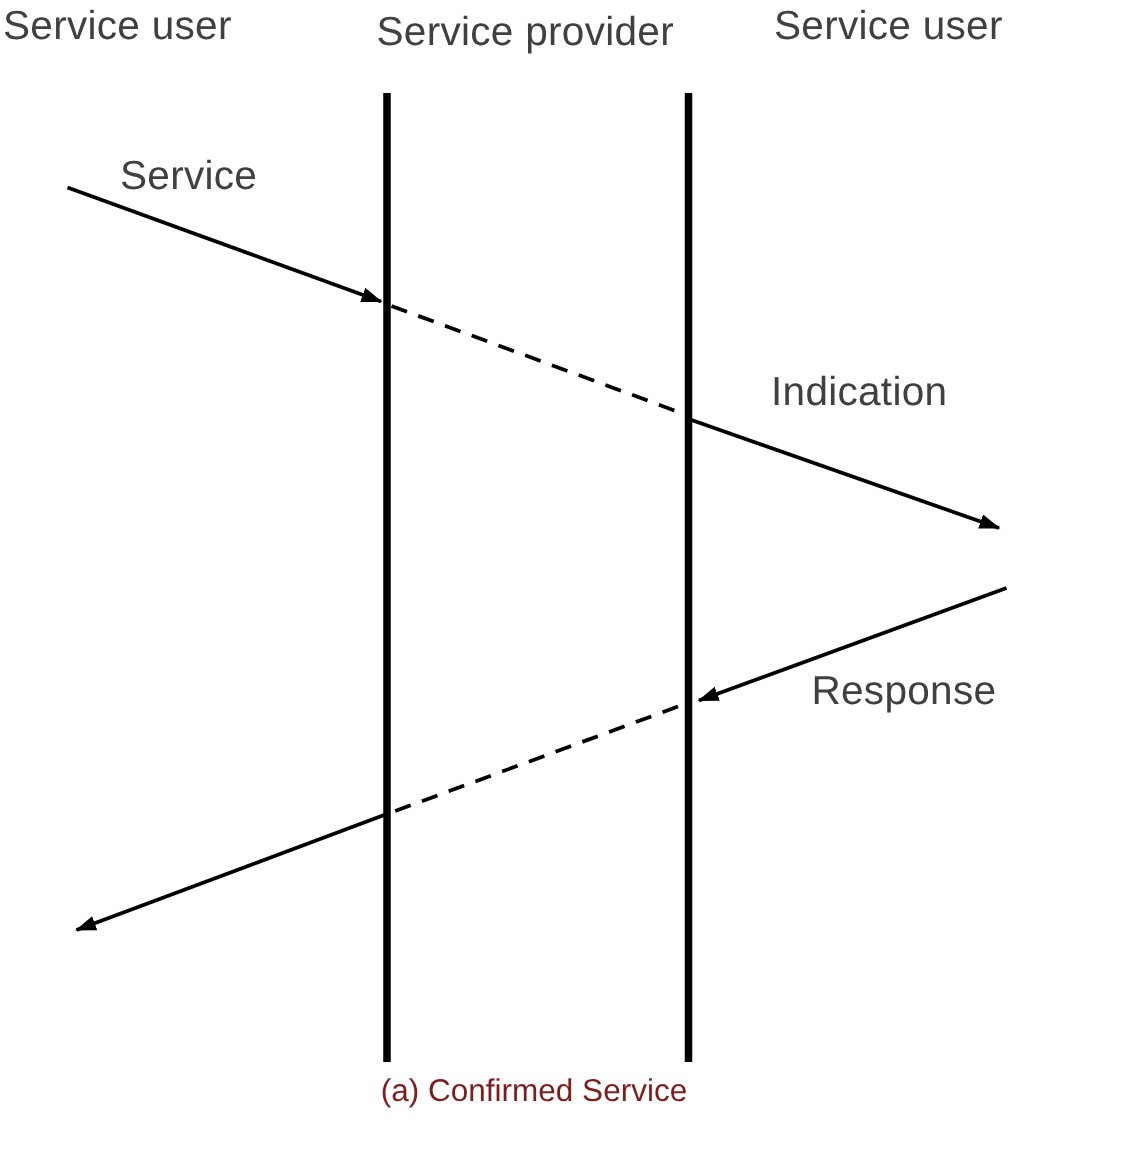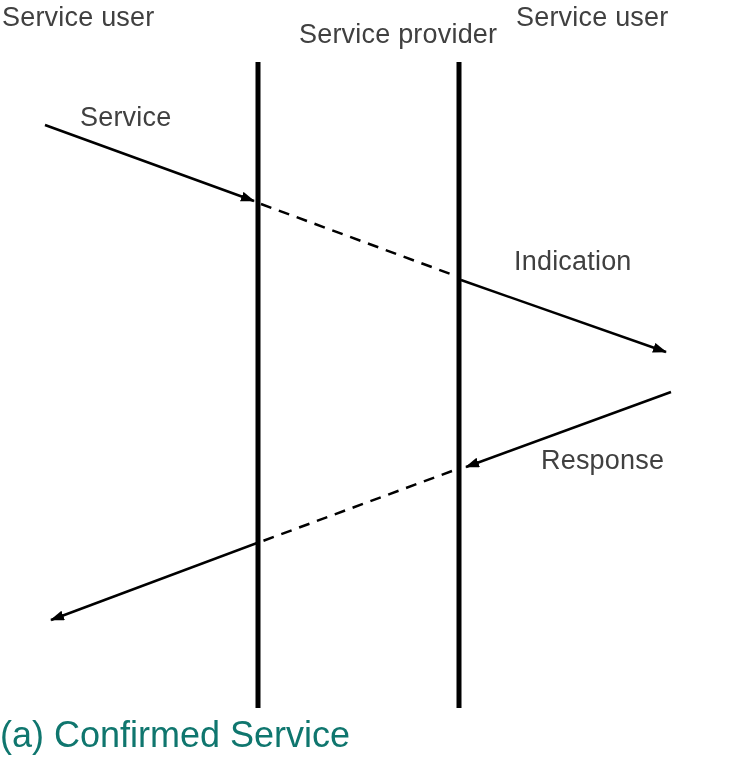--- a/index.html
+++ b/index.html
@@ -26,36 +26,36 @@
   .lbl {
     position: absolute;
     font-size: 27px;
     line-height: 1;
     white-space: nowrap;
     color: #404040;
     letter-spacing: 0.2px;
     text-align: center;
   }
   .hdr-left   { left: 2px;   top: 4px; }
-  .hdr-center { left: 251px; top: 21px; margin-left: 48px; }
+  .hdr-center { left: 251px; top: 8px; }
   .hdr-right  { left: 516px; top: 4px; }
   .lbl-request    { left: 80px;  top: 104px; }
   .lbl-indication { left: 514px; top: 248px; }
   .lbl-response   { left: 541px; top: 447px; }
   .lbl-confirm    { left: 55px;  top: 537px; }
   .caption {
     position: absolute;
     left: 0;
     top: 717px;
     width: 712px;
-    text-align: left;
-    font-size: 36px;
+    text-align: center;
+    font-size: 21px;
     line-height: 1;
     white-space: nowrap;
-    color: #0f766e;
+    color: #7f1d1d;
   }
 </style>
 </head>
 <body>
 
 <div class="stage">
 
   <svg class="diagram-svg" viewBox="0 0 747 768" xmlns="http://www.w3.org/2000/svg">
     <defs>
       <marker id="arrowhead" markerUnits="userSpaceOnUse" markerWidth="16" markerHeight="12" refX="13" refY="5" orient="auto">

